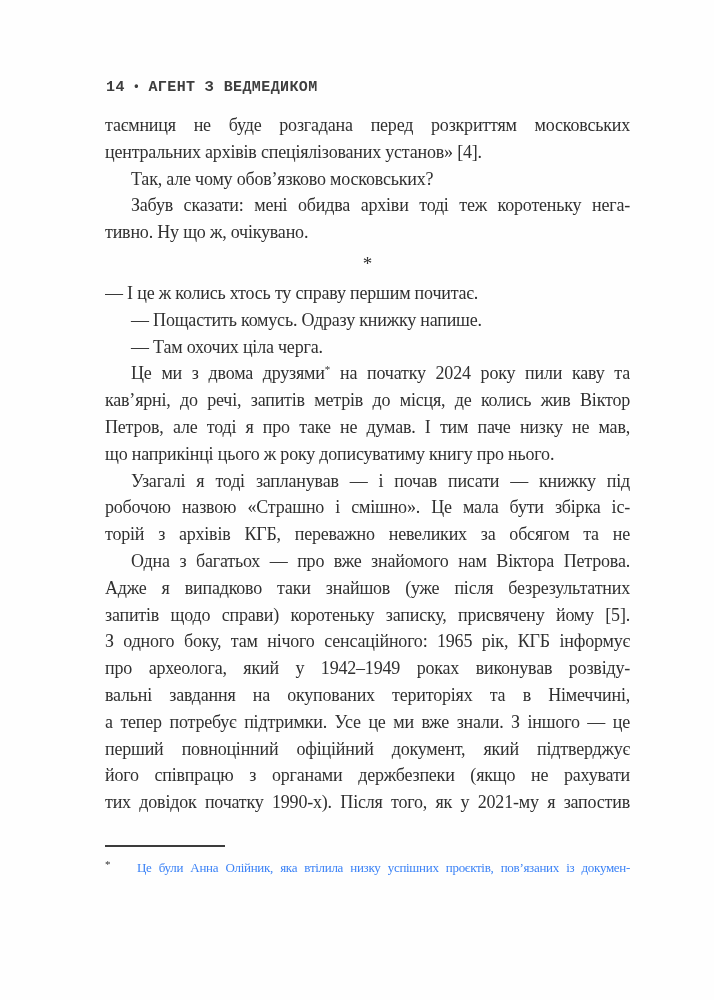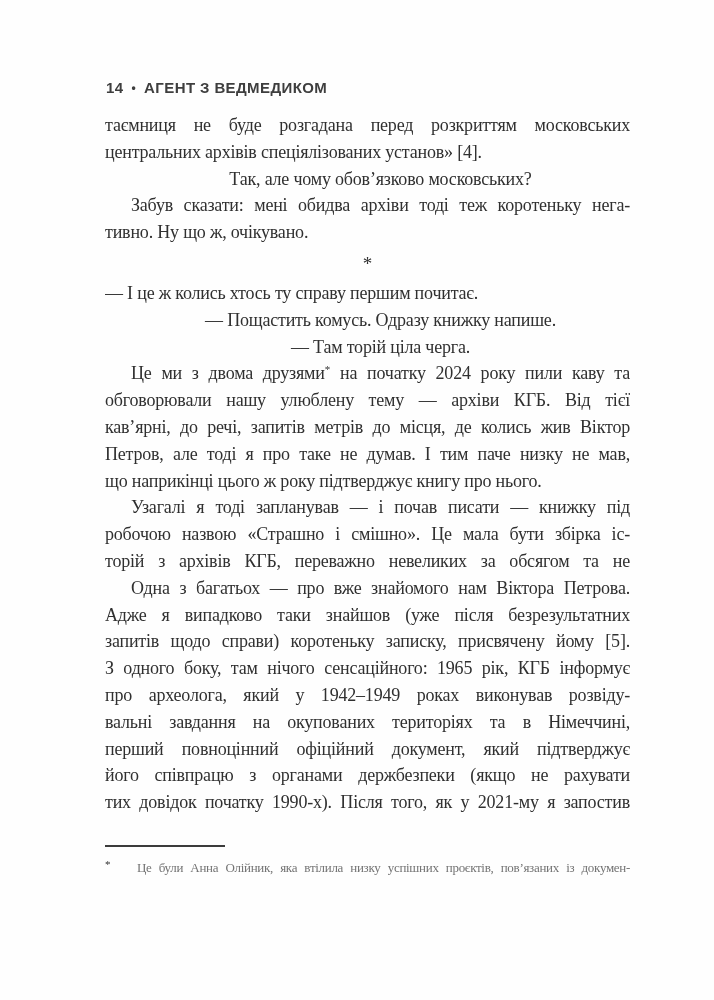--- a/index.html
+++ b/index.html
@@ -14,21 +14,21 @@
     background: #fefefe;
     overflow: hidden;
     font-family: "Liberation Serif", serif;
     color: #303030;
   }
   
   .running-header {
     position: absolute;
     left: 106px;
     top: 79px;
-    font-family: Liberation Sans, sans-serif;
+    font-family: Liberation Mono, monospace;
     font-size: 15px;
     font-weight: 700;
     letter-spacing: 0.4px;
     color: #3e3e3e;
     white-space: nowrap;
     text-align: center;
   }
   .running-header .bullet {
     display: inline-block;
     margin: 0 8px;
@@ -47,21 +47,21 @@
     line-height: 26.8px;
   }
   .para { margin: 0; }
   .line {
     height: 26.8px;
     overflow: hidden;
     word-spacing: normal;
   }
   .jl { text-align: justify; text-align-last: justify; }
   .ll { text-align: left; }
-  .ind { padding-left: 26px; text-align: center; }
+  .ind { padding-left: 26px; }
   .separator {
     height: 34px;
     text-align: center;
     font-size: 19px;
     line-height: 36px;
     color: #303030;
   }
   sup.fnref {
     font-size: 11px;
     line-height: 0;
@@ -87,21 +87,21 @@
     width: 32px;
     font-size: 11px;
     padding-top: 1px;
     color: #303030;
   }
   .fn-text {
     flex: 1;
     font-size: 13px;
     letter-spacing: -0.3px;
     line-height: 22.5px;
-    color: #737373;
+    color: #3b82f6;
   }
   .fn-text .line { height: 22.5px; }
 </style>
 </head>
 <body>
 
 <div class="page">
 
   <header class="running-header">
     <span>14</span><span class="bullet">•</span><span>АГЕНТ З ВЕДМЕДИКОМ</span>
@@ -120,41 +120,41 @@
         <div class="line ll">тивно. Ну що ж, очікувано.</div>
       </div>
       <div class="separator">*</div>
       <div class="para">
         <div class="line ll">— І це ж колись хтось ту справу першим почитає.</div>
       </div>
       <div class="para">
         <div class="line ll ind">— Пощастить комусь. Одразу книжку напише.</div>
       </div>
       <div class="para">
-        <div class="line ll ind">— Там торій ціла черга.</div>
+        <div class="line ll ind">— Там охочих ціла черга.</div>
       </div>
       <div class="para">
         <div class="line jl ind"><span>Це ми з двома друзями</span><sup class="fnref">*</sup><span> на початку 2024 року пили каву та</span></div>
-        <div class="line jl">обговорювали нашу улюблену тему — архіви КГБ. Від тієї</div>
         <div class="line jl">кав’ярні, до речі, запитів метрів до місця, де колись жив Віктор</div>
         <div class="line jl">Петров, але тоді я про таке не думав. І тим паче низку не мав,</div>
-        <div class="line ll">що наприкінці цього ж року підтверджує книгу про нього.</div>
+        <div class="line ll">що наприкінці цього ж року дописуватиму книгу про нього.</div>
       </div>
       <div class="para">
         <div class="line jl ind">Узагалі я тоді запланував — і почав писати — книжку під</div>
         <div class="line jl">робочою назвою «Страшно і смішно». Це мала бути збірка іс-</div>
         <div class="line jl">торій з архівів КГБ, переважно невеликих за обсягом та не</div>
       </div>
       <div class="para">
         <div class="line jl ind">Одна з багатьох — про вже знайомого нам Віктора Петрова.</div>
         <div class="line jl">Адже я випадково таки знайшов (уже після безрезультатних</div>
         <div class="line jl">запитів щодо справи) коротеньку записку, присвячену йому [5].</div>
         <div class="line jl">З одного боку, там нічого сенсаційного: 1965 рік, КГБ інформує</div>
         <div class="line jl">про археолога, який у 1942–1949 роках виконував розвіду-</div>
         <div class="line jl">вальні завдання на окупованих територіях та в Німеччині,</div>
+        <div class="line jl">а тепер потребує підтримки. Усе це ми вже знали. З іншого — це</div>
         <div class="line jl">перший повноцінний офіційний документ, який підтверджує</div>
         <div class="line jl">його співпрацю з органами держбезпеки (якщо не рахувати</div>
         <div class="line jl">тих довідок початку 1990-х). Після того, як у 2021-му я запостив</div>
       </div>
     </main>
 
   <footer class="footnote">
     <div class="fn-rule"></div>
     <div class="fn-row">
       <span class="fn-marker">*</span>

